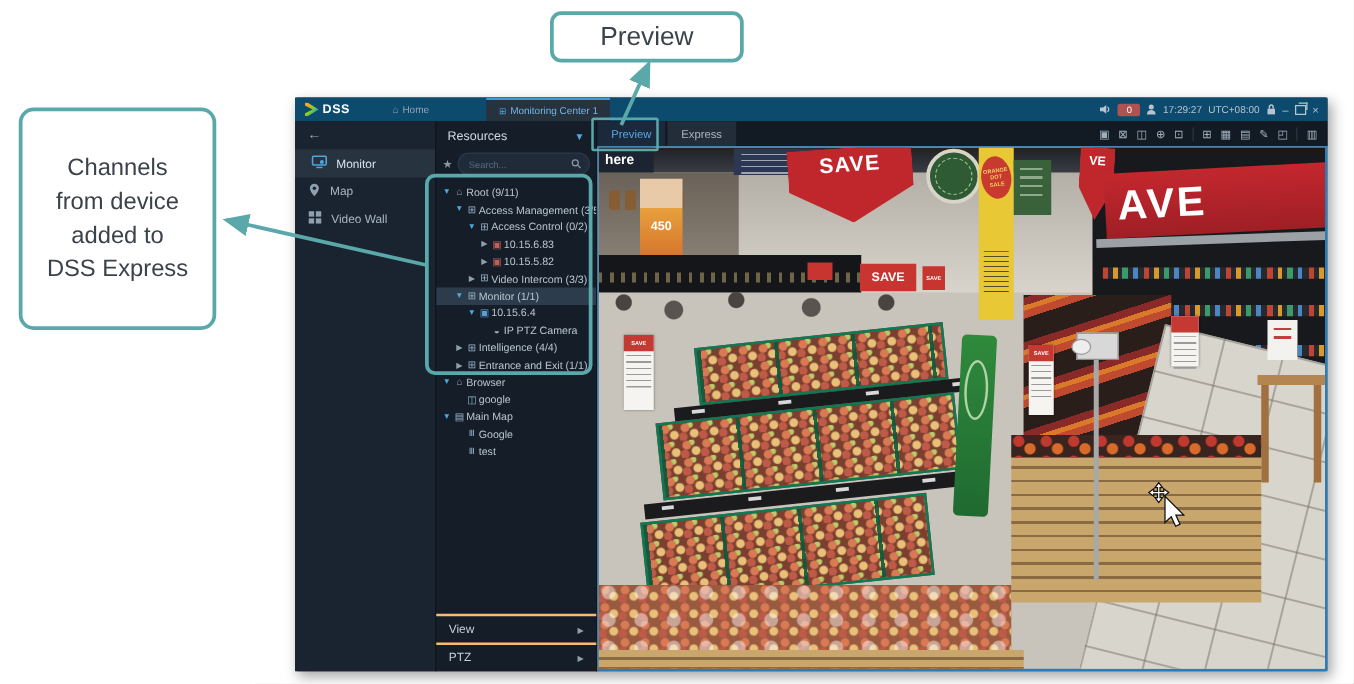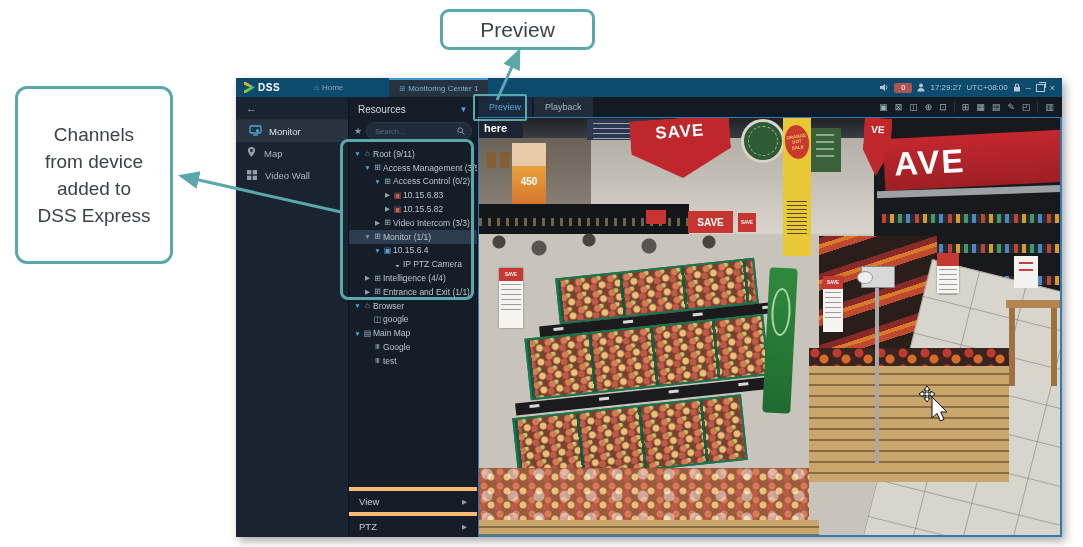--- a/index.html
+++ b/index.html
@@ -50,21 +50,21 @@
   .searchbox input::placeholder{color:#5a6b7a;}
   .tree{flex:1;padding-top:4px;overflow:hidden;}
   .tree-row{height:13.8px;display:flex;align-items:center;color:#b9c6d0;font-size:8.5px;white-space:nowrap;}
   .tree-row.selected{background:#2c3c4d;}
   .caret{width:9px;flex:none;font-size:6.5px;text-align:center;color:#8fa0ad;}
   .caret.down{color:#4da6dc;}
   .ticon{width:11px;flex:none;font-size:8px;text-align:center;position:relative;}
   .ic-building{color:#8fa0ad;}.ic-org{color:#9ab4c8;}.ic-device{color:#5a9fd4;}
   .ic-device-offline{color:#c06058;}.ic-ptz-camera{color:#9fb0bd;}
   .ic-browser{color:#9ab4c8;}.ic-map{color:#9ab4c8;}.ic-map-layer{color:#9ab4c8;font-size:7px;}
-  .res-sec{height:21px;border-top:4px solid #fdba74;display:flex;align-items:center;
+  .res-sec{height:21px;border-top:2px solid #fdba74;display:flex;align-items:center;
     justify-content:space-between;padding:0 10px;color:#c3d0da;font-size:9.5px;flex:none;}
   .res-sec .caret{width:auto;}
 
   
   .vp{flex:1;display:flex;flex-direction:column;min-width:0;}
   .vhead{height:20px;background:#121a24;display:flex;align-items:center;flex:none;}
   .vtab{height:20px;display:flex;align-items:center;padding:0 11px;font-size:9px;color:#a8b6c2;background:#222d39;margin-right:2px;box-sizing:border-box;}
   .vtab.active{background:#1a2a3c;color:#58a8e0;}
   .vtools{margin-left:auto;display:flex;align-items:center;gap:7px;padding-right:8px;color:#9fb0bd;font-size:9px;}
   .vtools .sep{width:1px;height:11px;background:#2a3644;}
@@ -352,21 +352,21 @@
               <span>PTZ</span>
               <span class="caret">▶</span>
             </div>
           </div>
       </div>
 
       <div class="vp">
         <div class="vhead">
           <div id="vtabs" style="display:flex;height:20px;">
               <div class="vtab active">Preview</div>
-              <div class="vtab">Playback</div>
+              <div class="vtab">Express</div>
             </div>
           <div class="vtools" id="vtools">
               <span>▣</span>
               <span>⊠</span>
               <span>◫</span>
               <span>⊕</span>
               <span>⊡</span>
               <span class="sep"></span>
               <span>⊞</span>
               <span>▦</span>

